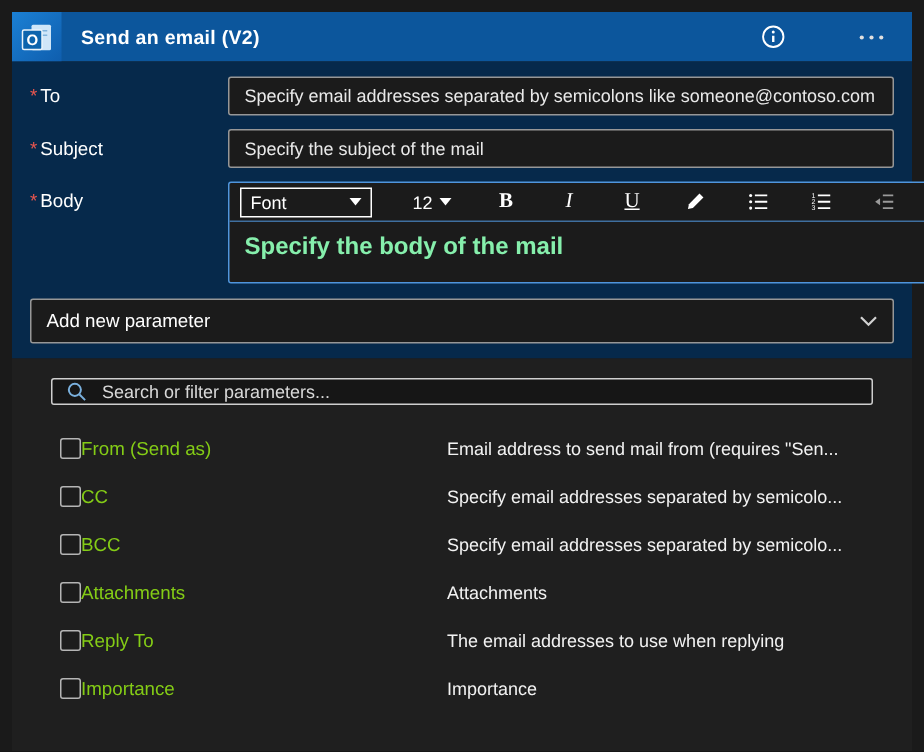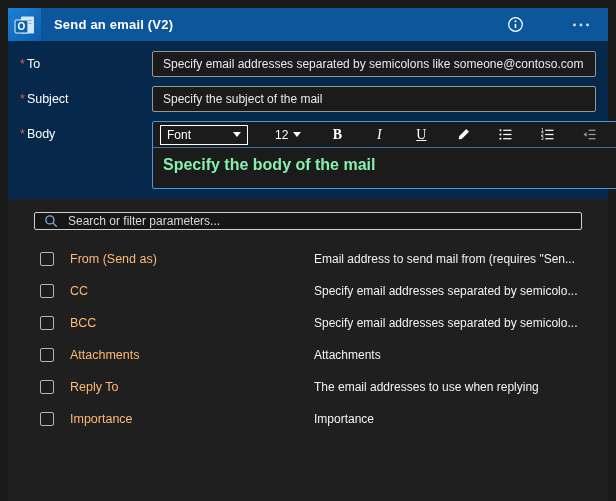--- a/index.html
+++ b/index.html
@@ -40,21 +40,21 @@
   .add-param { margin:10px 12px 0; height:30px; background:#1b1b1b; border:1px solid #979797; border-radius:2px; display:flex; align-items:center; justify-content:space-between; padding:0 10px; color:#fff; font-size:12.5px; cursor:pointer; }
 
   
   .dropdown-panel { flex:1; background:#1f1f1f; padding-top:13px; }
   .search-box { margin:0 26px; height:18px; border:1px solid #cfcfcf; border-radius:2px; background:#161616; display:flex; align-items:center; gap:9px; padding:0 9px; }
   .search-box input { flex:1; background:transparent; border:none; outline:none; color:#fff; font-size:12px; font-family:"Liberation Sans", sans-serif; }
   .search-box input::placeholder { color:#d8d8d8; opacity:1; }
   .param-list { margin-top:13px; }
   .param-row { height:32px; display:flex; align-items:center; padding:0 20px 0 32px; cursor:pointer; }
   .checkbox { width:14px; height:14px; flex:none; border:1px solid #b5b5b5; border-radius:2px; background:#1c1c1c; }
-  .param-name { margin-left:16px; width:244px; flex:none; color:#fdba74; font-size:12.5px; white-space:nowrap; overflow:hidden; }
+  .param-name { width:244px; flex:none; color:#84cc16; font-size:12.5px; white-space:nowrap; overflow:hidden; }
   .param-desc { flex:1; color:#f2f2f2; font-size:12px; white-space:nowrap; overflow:hidden; text-overflow:ellipsis; }
   svg { display:block; }
 </style>
 </head>
 <body>
 
 <div class="stage">
   <div class="card">
 
     <div class="card-header">
@@ -182,20 +182,26 @@
                   <path d="M8.7 11.4 7.1 13 a2.4 2.4 0 0 1 -3.4 -3.4 L5.3 8"></path>
                   <path d="M2.5 2.5 13.5 13.5"></path>
                 </g>
               </svg>
             </span>
           </div>
           <div class="editor-content">Specify the body of the mail</div>
         </div>
       </div>
 
+      <div class="add-param">
+        <span>Add new parameter</span>
+        <svg width="12" height="8" viewBox="0 0 12 8">
+          <polyline points="1,1.5 6,6.5 11,1.5" fill="none" stroke="#d0d0d0" stroke-width="1.5"></polyline>
+        </svg>
+      </div>
     </div>
 
     <div class="dropdown-panel">
       <div class="search-box">
         <svg width="15" height="15" viewBox="0 0 16 16">
           <circle cx="6.3" cy="6.3" r="4.3" fill="none" stroke="#7ab0dd" stroke-width="1.4"></circle>
           <line x1="9.6" y1="9.6" x2="13.6" y2="13.6" stroke="#7ab0dd" stroke-width="1.4"></line>
         </svg>
         <input type="text" placeholder="Search or filter parameters..." style="">
       </div>

